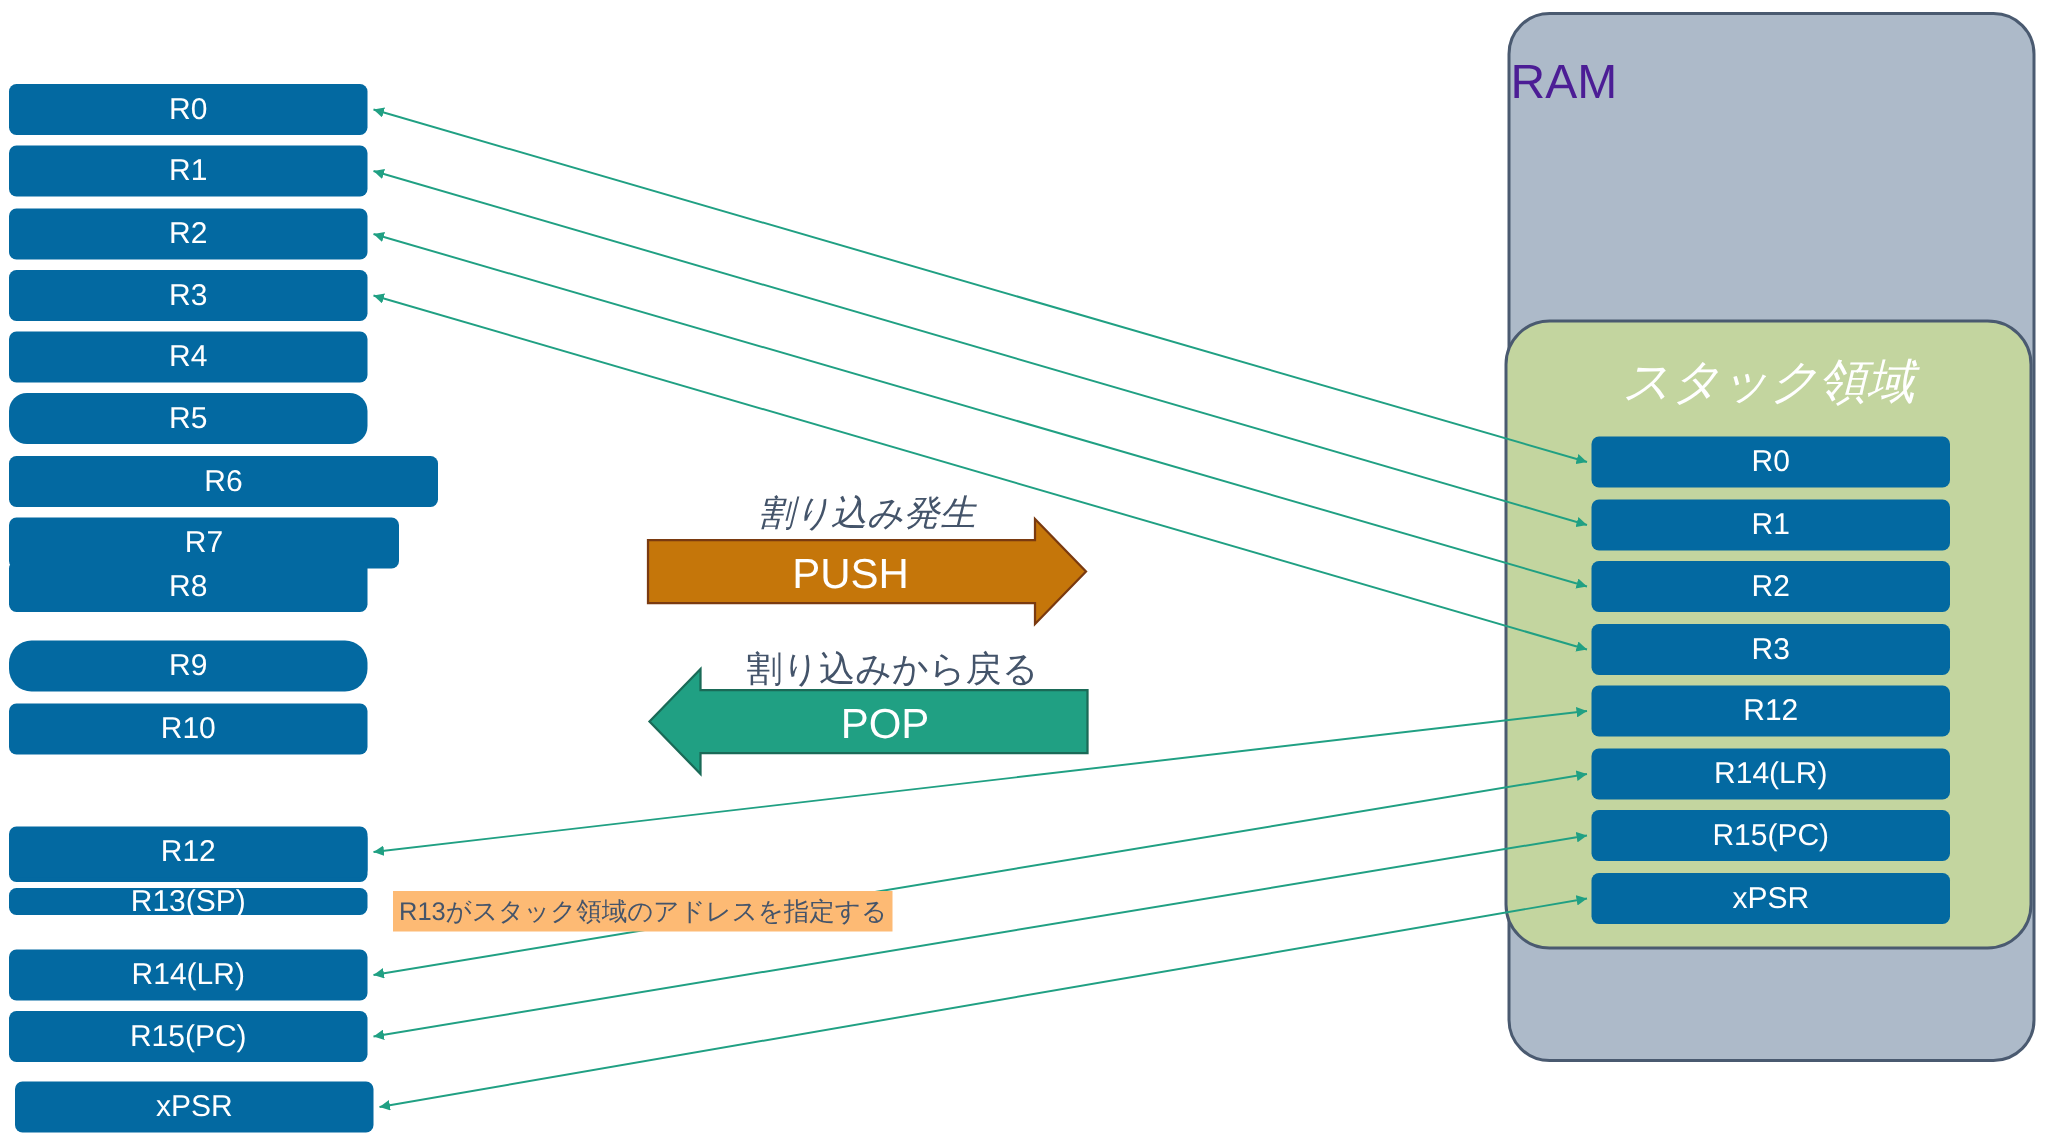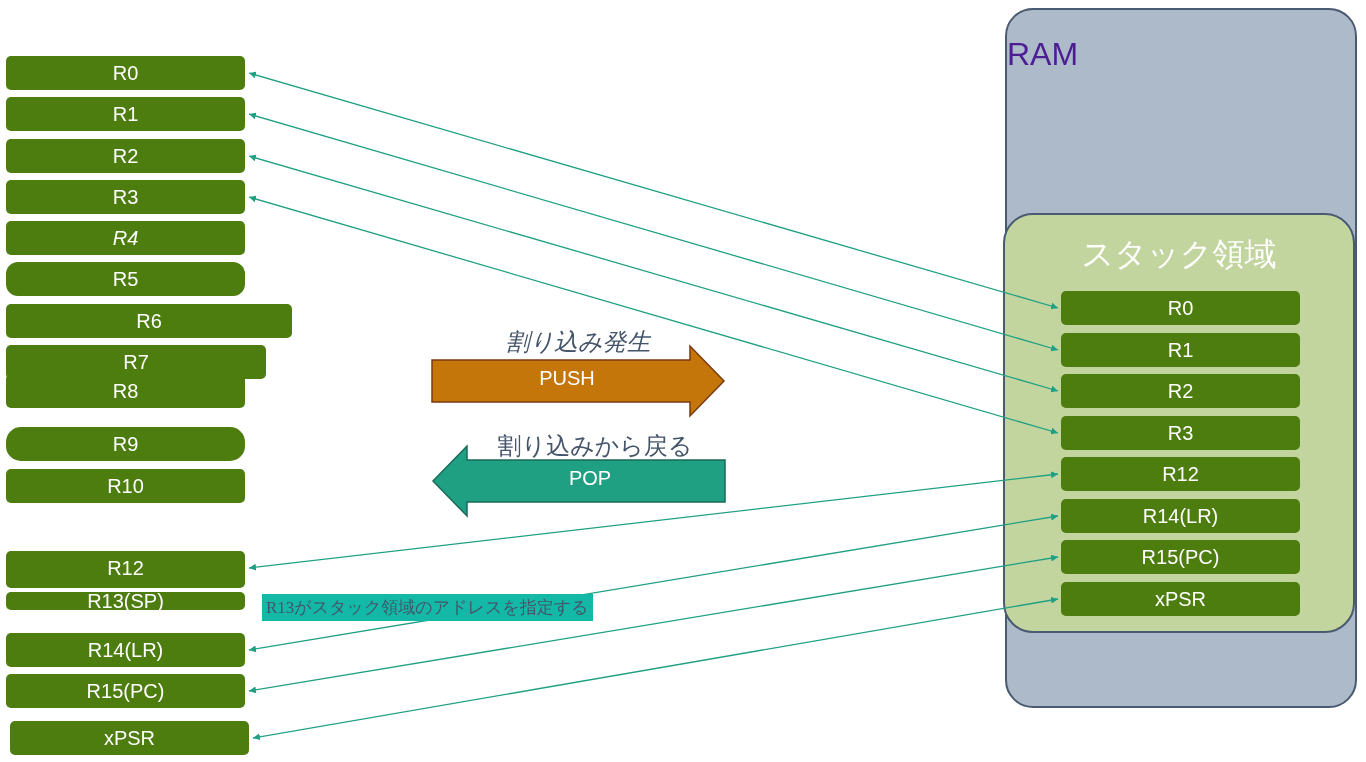--- a/index.html
+++ b/index.html
@@ -1,42 +1,42 @@
 <!DOCTYPE html>
 <html><head>
 <meta charset="utf-8">
 <style>
   html,body{margin:0;padding:0;background:#ffffff;}
   body{width:1366px;height:762px;position:relative;overflow:hidden;font-family:"Liberation Sans","DejaVu Sans",sans-serif;}
-  .reg{position:absolute;background:#4d7c0f;border-radius:5px;color:#ffffff;font-size:20px;display:flex;align-items:center;justify-content:center;box-sizing:border-box;}
+  .reg{position:absolute;background:#0369a1;border-radius:5px;color:#ffffff;font-size:20px;display:flex;align-items:center;justify-content:center;box-sizing:border-box;}
   #ram{position:absolute;left:1005px;top:8px;width:352px;height:700px;background:#adbac9;border:2px solid #4a5a70;border-radius:28px;box-sizing:border-box;}
   #ram-title{position:absolute;left:0;right:0;top:26px;text-align:left;color:#4c1d95;font-size:32px;}
   #stack{position:absolute;left:1003px;top:213px;width:352px;height:420px;background:#c3d59f;border:2px solid #4a5a70;border-radius:30px;box-sizing:border-box;}
-  #stack-title{position:absolute;left:0;right:0;top:18px;text-align:center;color:#ffffff;font-size:32px;}
+  #stack-title{position:absolute;left:0;right:0;top:18px;text-align:center;color:#ffffff;font-size:32px;font-style:italic;}
   svg#links{position:absolute;left:0;top:0;width:1366px;height:762px;pointer-events:none;}
   .blk-label{position:absolute;color:#44546a;font-size:24px;text-align:center;}
-  .arrow-text{position:absolute;color:#ffffff;font-size:20px;text-align:center;}
-  #note{position:absolute;left:262px;top:594px;padding:2px 4px;background:#14b8a6;color:#44546a;font-size:17px;white-space:nowrap;font-family:Liberation Serif, serif;}
+  .arrow-text{position:absolute;color:#ffffff;font-size:28px;text-align:center;}
+  #note{position:absolute;left:262px;top:594px;padding:2px 4px;background:#fdba74;color:#44546a;font-size:17px;white-space:nowrap;}
 </style>
 </head>
 <body>
 
 <div id="ram">
   <div id="ram-title">RAM</div>
 </div>
 <div id="stack">
   <div id="stack-title">スタック領域</div>
 </div>
 
 <div id="cpu-regs">
     <div class="reg" style="left: 6px; top: 56px; width: 239px; height: 34px;">R0</div>
     <div class="reg" style="left: 6px; top: 97px; width: 239px; height: 34px;">R1</div>
     <div class="reg" style="left: 6px; top: 139px; width: 239px; height: 34px;">R2</div>
     <div class="reg" style="left: 6px; top: 180px; width: 239px; height: 34px;">R3</div>
-    <div class="reg" style="left: 6px; top: 221px; width: 239px; height: 34px; font-style: italic;">R4</div>
+    <div class="reg" style="left: 6px; top: 221px; width: 239px; height: 34px;">R4</div>
     <div class="reg" style="left: 6px; top: 262px; width: 239px; height: 34px; border-radius: 12px;">R5</div>
     <div class="reg" style="left: 6px; top: 304px; width: 286px; height: 34px;">R6</div>
     <div class="reg" style="left: 6px; top: 345px; width: 260px; height: 34px;">R7</div>
     <div class="reg" style="left: 6px; top: 374px; width: 239px; height: 34px;">R8</div>
     <div class="reg" style="left: 6px; top: 427px; width: 239px; height: 34px; border-radius: 15px;">R9</div>
     <div class="reg" style="left: 6px; top: 469px; width: 239px; height: 34px;">R10</div>
     <div class="reg" style="left: 6px; top: 510px; width: 239px; height: 34px; margin-top: 44px;">R11</div>
     <div class="reg" style="left: 6px; top: 551px; width: 239px; height: 34px;">R12</div>
     <div class="reg" style="left: 6px; top: 592px; width: 239px; height: 18px;">R13(SP)</div>
     <div class="reg" style="left: 6px; top: 633px; width: 239px; height: 34px;">R14(LR)</div>

